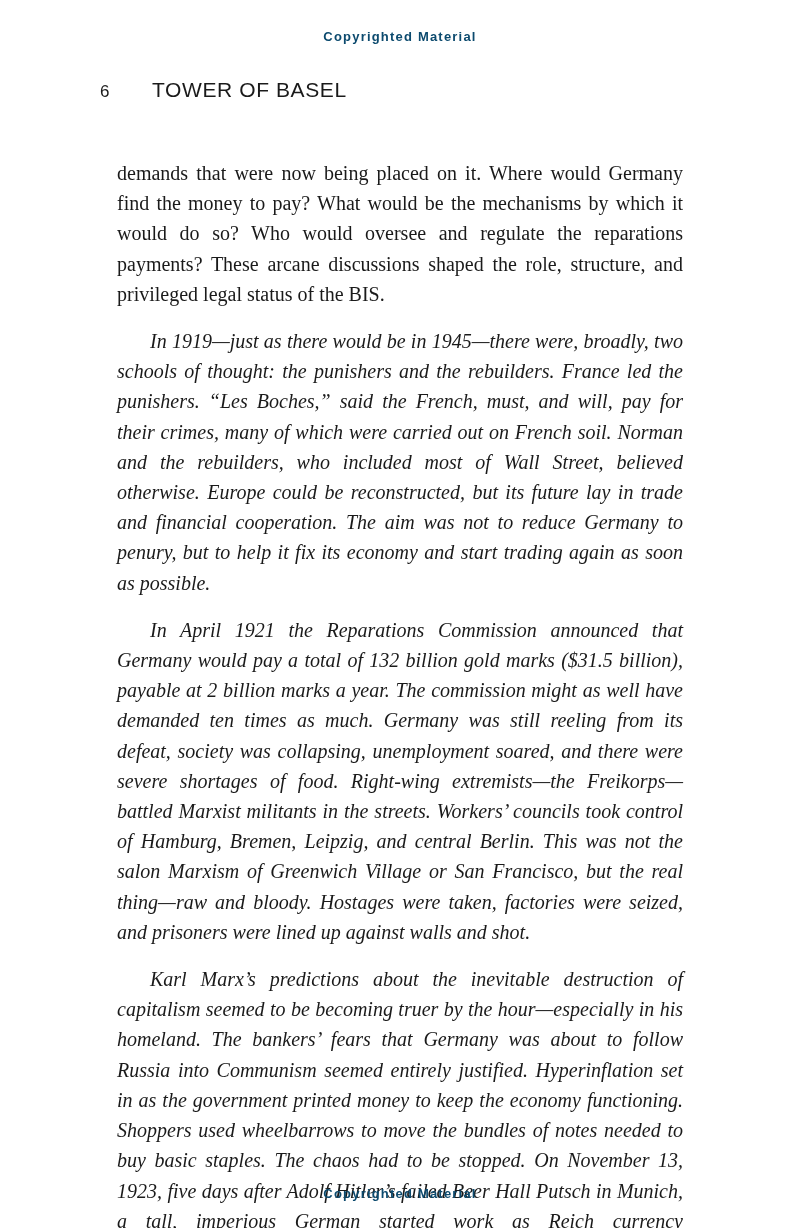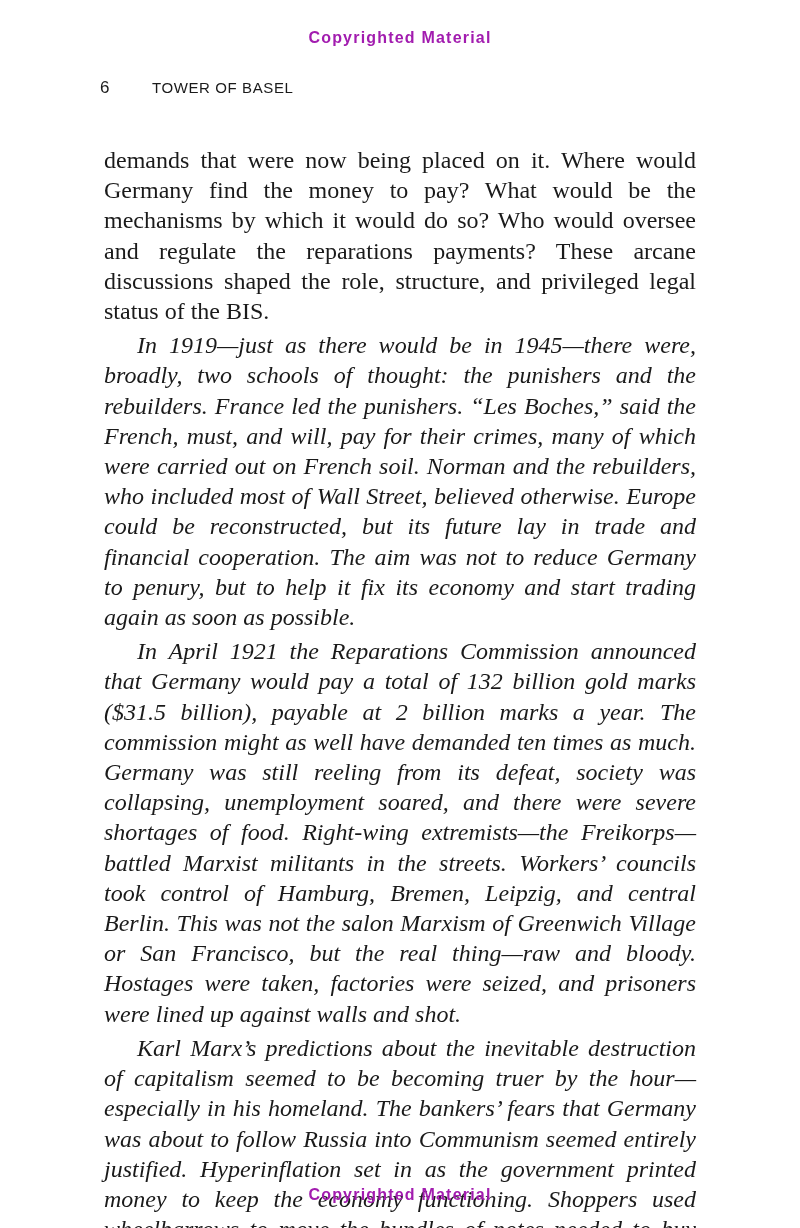--- a/index.html
+++ b/index.html
@@ -19,23 +19,23 @@
     position: absolute;
     inset: 0;
     background: #ffffff;
   }
   .watermark {
     position: absolute;
     left: 0;
     width: 100%;
     text-align: center;
     font-family: "Liberation Sans", sans-serif;
-    font-size: 16px;
+    font-size: 13px;
     letter-spacing: 1.2px;
-    color: #a21caf;
+    color: #0c4a6e;
     font-weight: 600;
   }
   .watermark-top { top: 29px; }
   .watermark-bottom { top: 1186px; }
 
   .running-head {
     position: absolute;
     top: 78px;
     left: 100px;
     width: 600px;
@@ -43,34 +43,34 @@
     align-items: baseline;
     font-family: "Liberation Sans", sans-serif;
     color: #1a1a1a;
   }
   .folio {
     font-size: 17px;
     font-weight: 400;
     width: 52px;
   }
   .head-title {
-    font-size: 15px;
+    font-size: 21px;
     font-weight: 400;
     letter-spacing: 0.6px;
   }
 
   .body-text {
     position: absolute;
     top: 141px;
     left: 100px;
     width: 600px;
   }
   .body-text p {
-    margin: 4px;
-    font-size: 24px;
+    margin: 17px;
+    font-size: 20px;
     line-height: 30.2px;
     text-align: justify;
     text-justify: inter-word;
     hyphens: none;
   }
   .body-text p.indent {
     text-indent: 33px;
     font-style: italic;
   }
   .body-text p.last-line-full {

